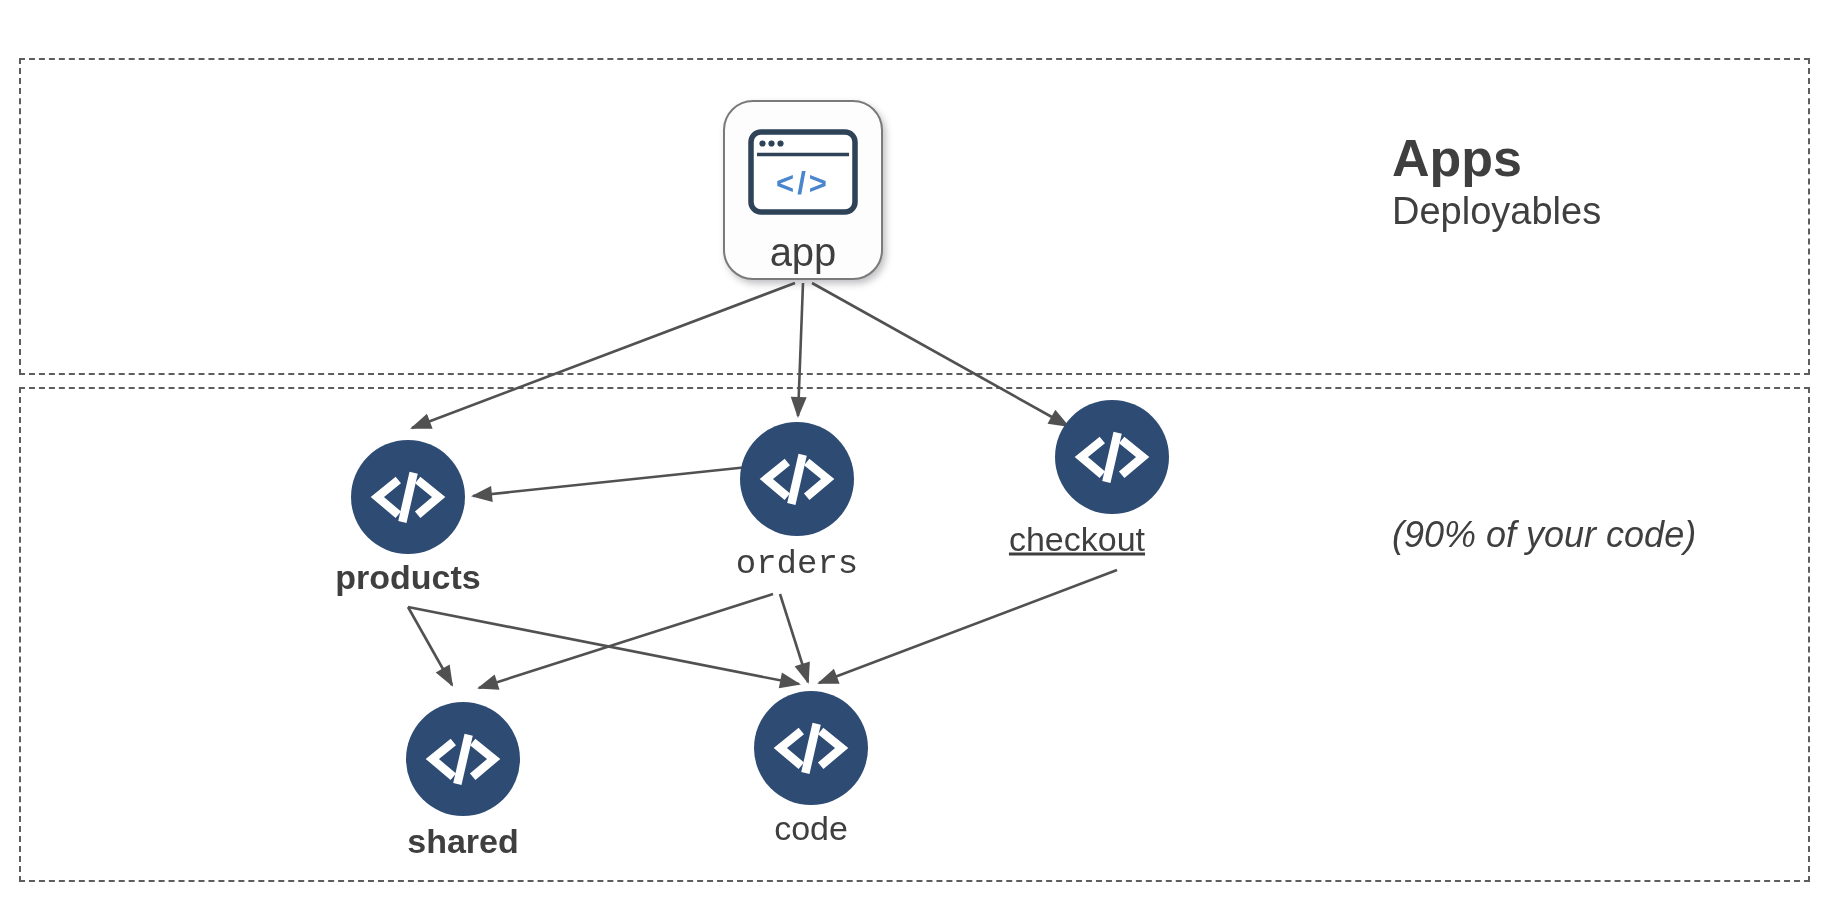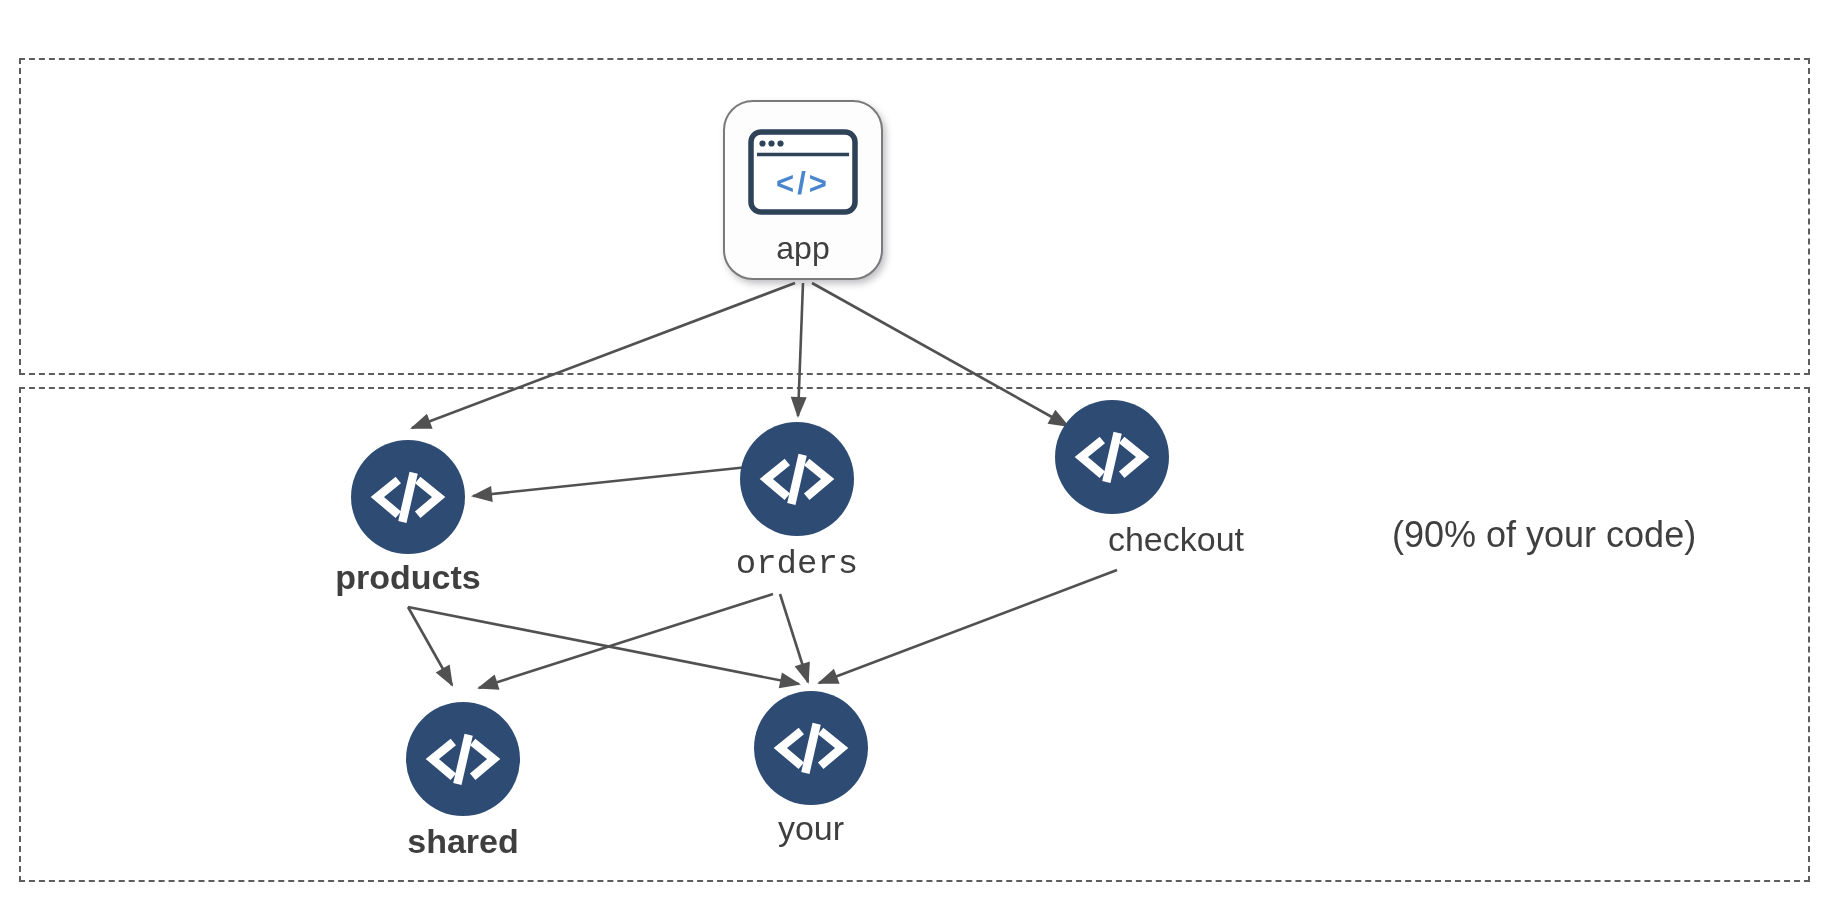--- a/index.html
+++ b/index.html
@@ -65,21 +65,21 @@
     box-shadow: 3px 4px 7px rgba(80,80,90,0.35);
     box-sizing: border-box;
     display: flex;
     flex-direction: column;
     align-items: center;
     justify-content: flex-start;
   }
   #app-card .browser-icon { margin-top: 26px; }
   #app-card .app-label {
     margin-top: 14px;
-    font-size: 32px;
+    font-size: 40px;
     color: #3f3f3f;
   }
 </style>
 </head>
 <body>
 
 <div id="stage">
 
   <div class="region" style="left: 19px; top: 58px; width: 1791px; height: 317px;"></div>
   <div class="region" style="left: 19px; top: 387px; width: 1791px; height: 495px;"></div>
@@ -96,22 +96,26 @@
         <line x1="812" y1="283" x2="1068" y2="426" stroke="#515151" stroke-width="2.6" marker-end="url(#arrowhead)"></line>
         <line x1="748" y1="467" x2="473" y2="496" stroke="#515151" stroke-width="2.6" marker-end="url(#arrowhead)"></line>
         <line x1="408" y1="607" x2="452" y2="685" stroke="#515151" stroke-width="2.6" marker-end="url(#arrowhead)"></line>
         <line x1="408" y1="607" x2="799" y2="684" stroke="#515151" stroke-width="2.6" marker-end="url(#arrowhead)"></line>
         <line x1="773" y1="594" x2="479" y2="688" stroke="#515151" stroke-width="2.6" marker-end="url(#arrowhead)"></line>
         <line x1="780" y1="594" x2="808" y2="682" stroke="#515151" stroke-width="2.6" marker-end="url(#arrowhead)"></line>
         <line x1="1117" y1="570" x2="819" y2="683" stroke="#515151" stroke-width="2.6" marker-end="url(#arrowhead)"></line>
       </g>
   </svg>
 
+  <div class="region-label" style="left: 1392px; top: 128px;">
+    <div class="region-title">Apps</div>
+    <div class="region-subtitle">Deployables</div>
+  </div>
   <div class="region-label" style="left: 1392px; top: 514px;">
-    <div class="region-subtitle" style="font-size:36px;">(90% of your code)</div>
+    <div class="region-subtitle" style="font-size:36px;font-style:italic;">(90% of your code)</div>
   </div>
 
   <div id="app-card" style="left: 723px; top: 100px; width: 160px; height: 180px;">
     <svg class="browser-icon" width="112" height="88" viewBox="0 0 112 88">
       <rect x="4" y="4" width="104" height="80" rx="10" fill="#ffffff" stroke="#2e4258" stroke-width="5.5"></rect>
       <circle cx="15.5" cy="15.5" r="3.1" fill="#2e4258"></circle>
       <circle cx="24.5" cy="15.5" r="3.1" fill="#2e4258"></circle>
       <circle cx="33.5" cy="15.5" r="3.1" fill="#2e4258"></circle>
       <line x1="10" y1="26.5" x2="102" y2="26.5" stroke="#2e4258" stroke-width="3.4"></line>
       <text x="56" y="66" text-anchor="middle" font-size="31" font-weight="bold" letter-spacing="3" fill="#4a86ce" font-family="Liberation Sans, sans-serif">&lt;/&gt;</text>
@@ -136,31 +140,31 @@
         </svg>
       </div>
       <div class="node-label" style="left: 797px; top: 564px; font-family: Liberation Mono, monospace;">orders</div>
       <div class="lib-node" style="left: 1055px; top: 400px; width: 114px; height: 114px; background: rgb(45, 75, 115);">
         <svg width="92" height="92" viewBox="0 0 114 114">
           <polyline points="45,36 19,57 45,79" fill="none" stroke="#ffffff" stroke-width="10.5" stroke-linejoin="miter"></polyline>
           <polyline points="69,36 95,57 69,79" fill="none" stroke="#ffffff" stroke-width="10.5" stroke-linejoin="miter"></polyline>
           <line x1="64" y1="27" x2="50" y2="88" stroke="#ffffff" stroke-width="10.5"></line>
         </svg>
       </div>
-      <div class="node-label" style="left: 1176px; top: 539px;">checkout</div>
+      <div class="node-label" style="left: 1077px; top: 539px; text-decoration: underline;">checkout</div>
       <div class="lib-node" style="left: 406px; top: 702px; width: 114px; height: 114px; background: rgb(45, 75, 115);">
         <svg width="92" height="92" viewBox="0 0 114 114">
           <polyline points="45,36 19,57 45,79" fill="none" stroke="#ffffff" stroke-width="10.5" stroke-linejoin="miter"></polyline>
           <polyline points="69,36 95,57 69,79" fill="none" stroke="#ffffff" stroke-width="10.5" stroke-linejoin="miter"></polyline>
           <line x1="64" y1="27" x2="50" y2="88" stroke="#ffffff" stroke-width="10.5"></line>
         </svg>
       </div>
       <div class="node-label" style="left: 463px; top: 841px; font-weight: bold;">shared</div>
       <div class="lib-node" style="left: 754px; top: 691px; width: 114px; height: 114px; background: rgb(45, 75, 115);">
         <svg width="92" height="92" viewBox="0 0 114 114">
           <polyline points="45,36 19,57 45,79" fill="none" stroke="#ffffff" stroke-width="10.5" stroke-linejoin="miter"></polyline>
           <polyline points="69,36 95,57 69,79" fill="none" stroke="#ffffff" stroke-width="10.5" stroke-linejoin="miter"></polyline>
           <line x1="64" y1="27" x2="50" y2="88" stroke="#ffffff" stroke-width="10.5"></line>
         </svg>
       </div>
-      <div class="node-label" style="left: 811px; top: 828px;">your</div>
+      <div class="node-label" style="left: 811px; top: 828px;">code</div>
     </div>
 </div>
 
 </body></html>

